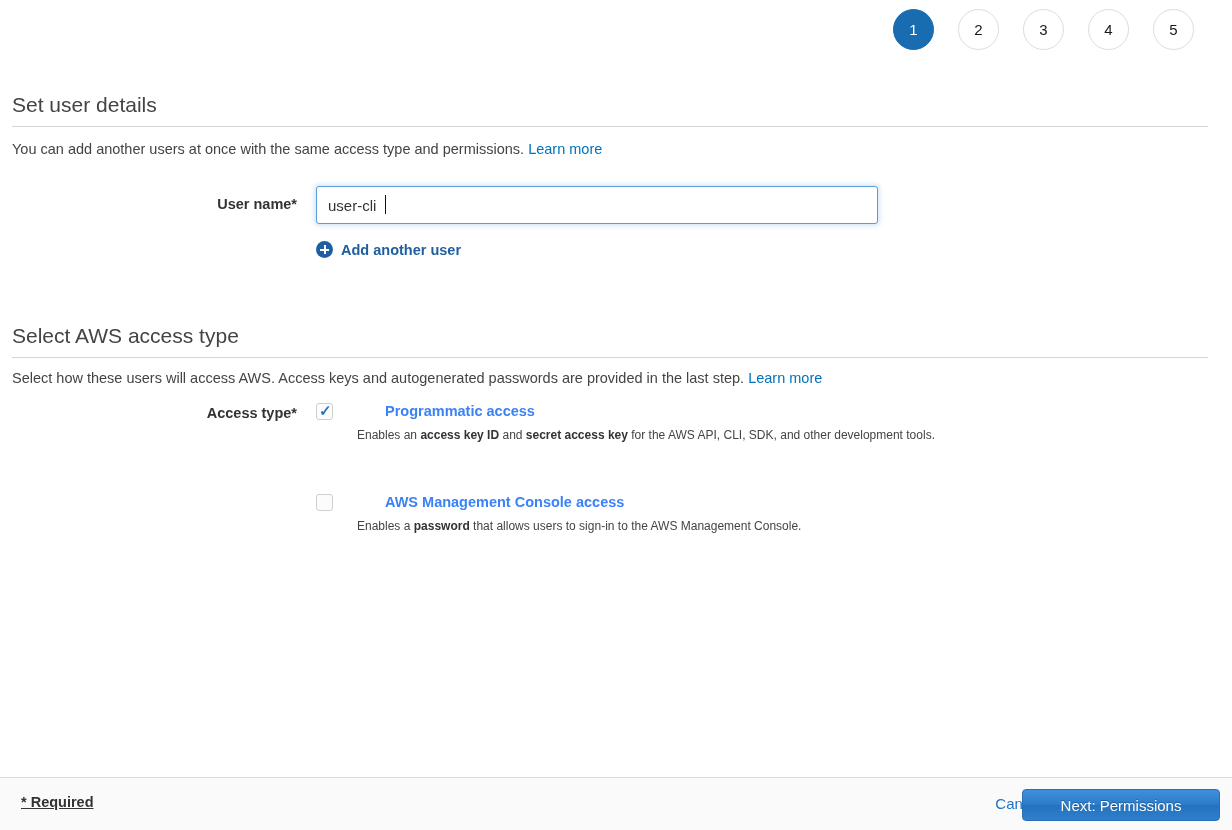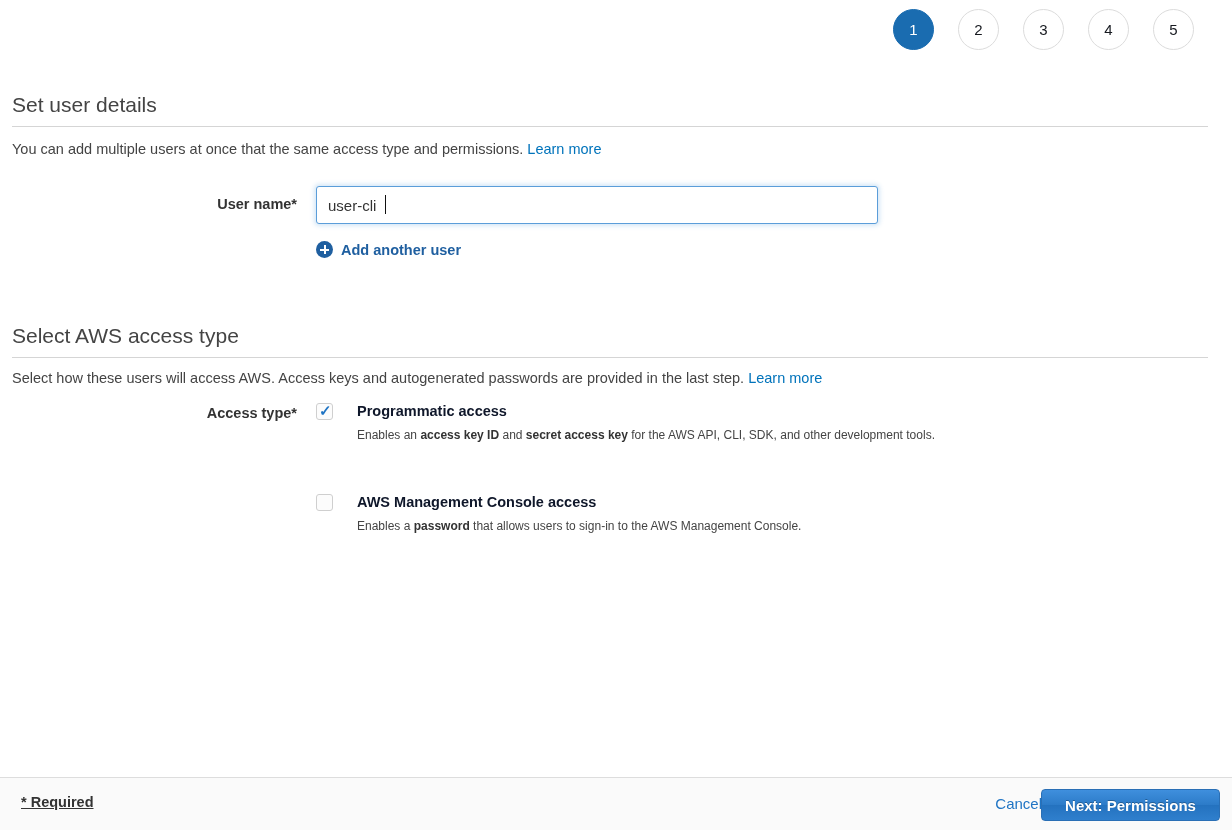--- a/index.html
+++ b/index.html
@@ -191,22 +191,23 @@
   }
   .option-body {
     position: absolute;
     left: 41px;
     top: -2px;
     width: 700px;
   }
   .option-title {
     font-size: 14.5px;
     font-weight: bold;
-    color: #0f172a;
+    color: #3b82f6;
     line-height: 21px;
+    margin-left: 28px;
   }
   .option-desc {
     font-size: 12px;
     color: #444444;
     line-height: 26px;
     width: 660px;
   }
   .option-desc b { font-weight: bold; color: #333333; }
 
   
@@ -234,29 +235,29 @@
     top: 17px;
     font-size: 15px;
     color: #1f74c4;
     text-decoration: none;
     cursor: pointer;
   }
   .next-button {
     position: absolute;
     right: 12px;
     top: 11px;
-    width: 179px;
+    width: 198px;
     height: 32px;
     border: 1px solid #2a6fb5;
     border-radius: 4px;
     background: linear-gradient(to bottom, #3f8fdd 0%, #2c7bc8 50%, #2472bf 51%, #2f7fcd 100%);
     color: #ffffff;
     font-family: "Liberation Sans", sans-serif;
     font-size: 15px;
-    font-weight: bold;
+    font-weight: normal;
     text-shadow: 0 -1px 0 rgba(0,0,0,0.28);
     cursor: pointer;
   }
 </style>
 </head>
 <body>
 
 <div class="page-header">
   <div class="steps">
     <div class="step active">
@@ -273,21 +274,21 @@
       </div>
     <div class="step">
         <span>5</span>
       </div>
   </div>
 </div>
 
 <div class="section-title" style="top:92px">Set user details</div>
 <div class="rule" style="top:126px"></div>
 <div class="section-desc" style="top:139px">
-  <span>You can add multiple users at once that the same access type and permissions.</span>
+  <span>You can add another users at once with the same access type and permissions.</span>
   <a class="link">Learn more</a>
 </div>
 
 <div class="field-label" style="left:177px; top:194px; width:120px">User name*</div>
 <input class="username-input" type="text" value="user-cli" style="">
 <div class="caret"></div>
 
 <a class="add-another">
   <span class="plus-icon"></span>
   <span class="add-another-label">Add another user</span>

